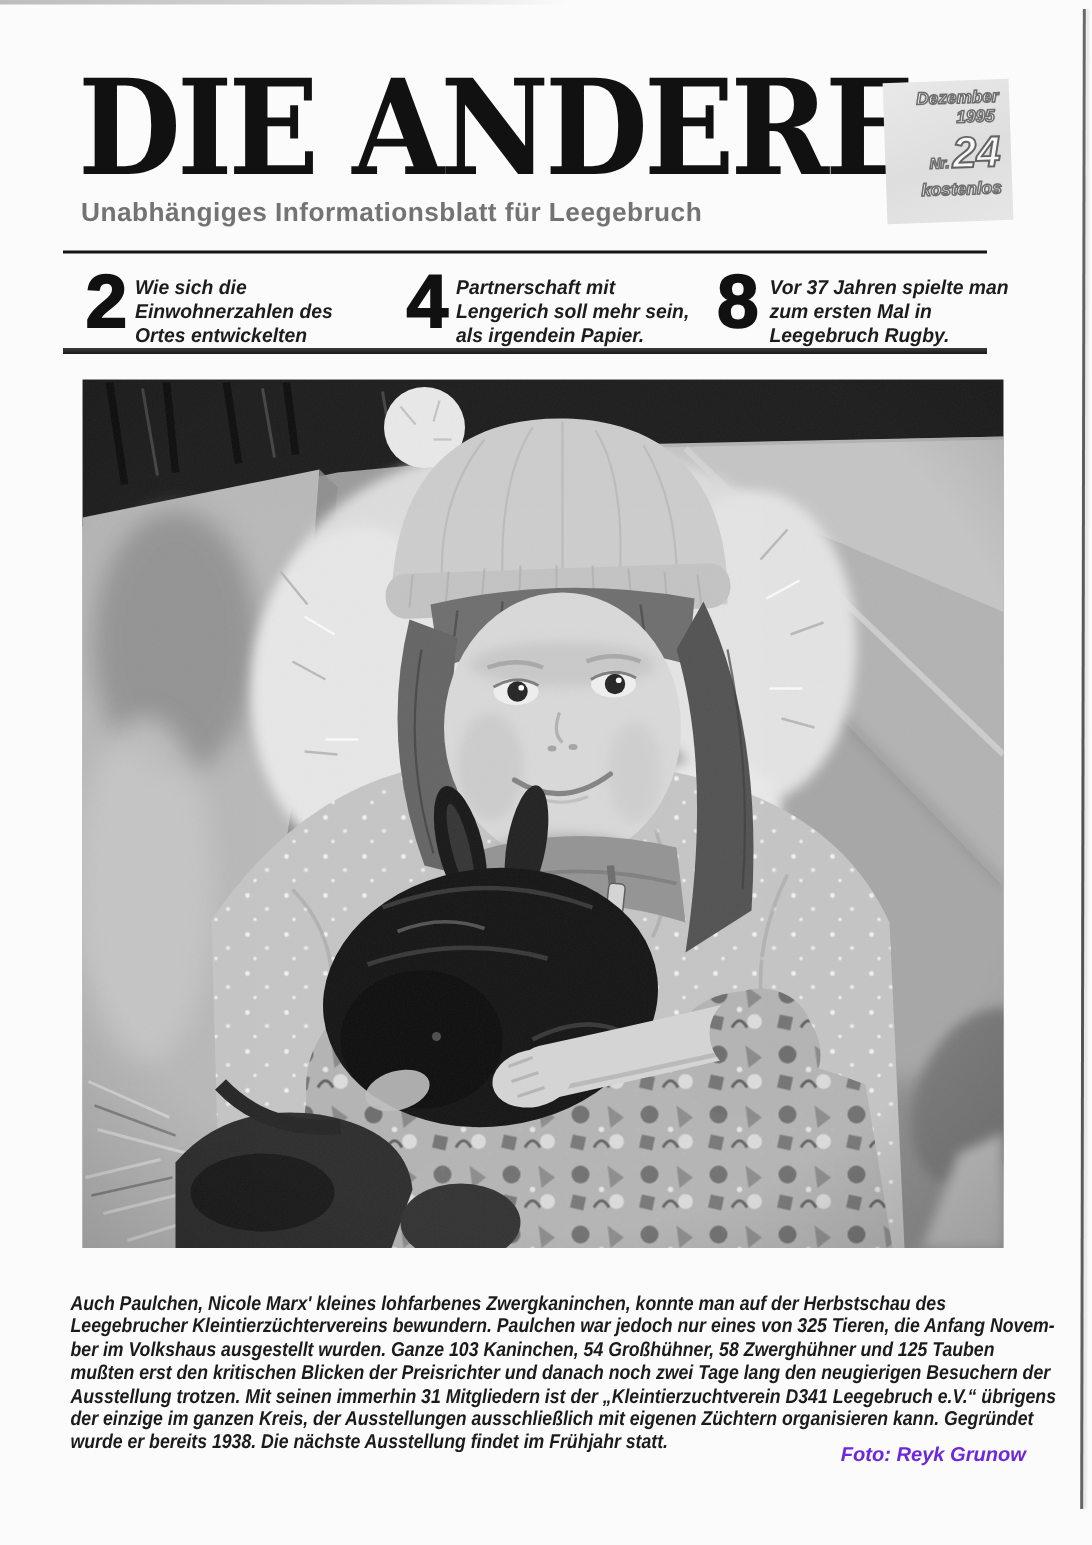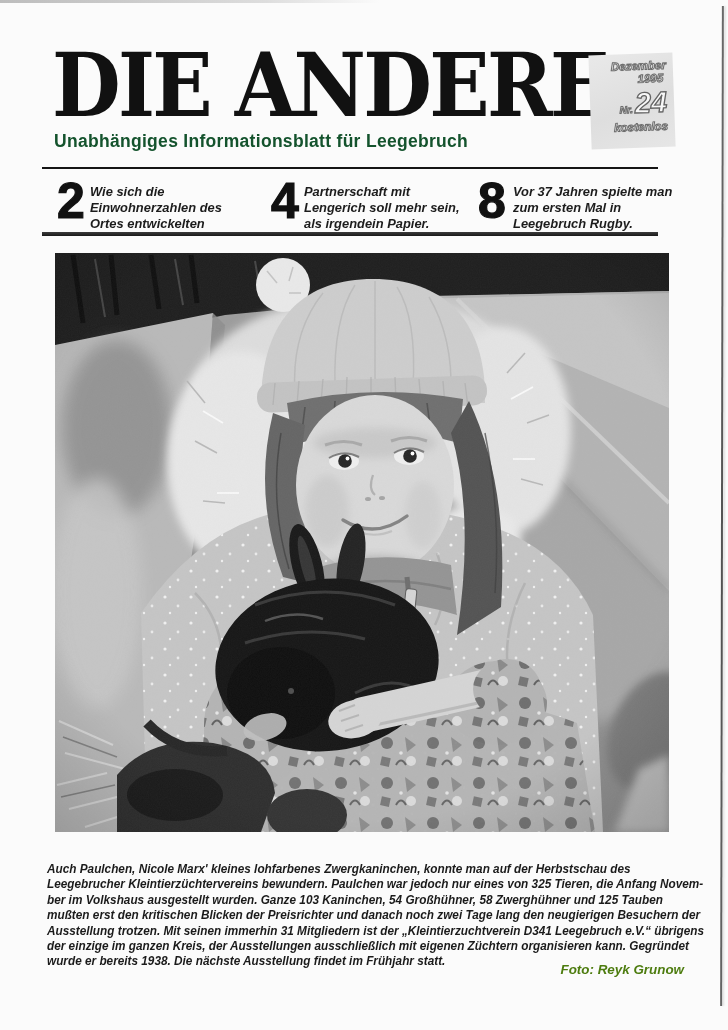--- a/index.html
+++ b/index.html
@@ -18,21 +18,21 @@
     transform:rotate(0.10deg);box-shadow:2px 0 2px rgba(0,0,0,.12);opacity:.9;}
   
   .masthead-title{
     position:absolute;left:52px;top:41px;margin:0;
     font-family:"DejaVu Serif","Liberation Serif",serif;
     font-weight:bold;font-size:88px;line-height:1;letter-spacing:-3px;
     transform:scaleX(0.90);transform-origin:left top;white-space:nowrap;color:#111;
   }
   .masthead-subtitle{
     position:absolute;left:54px;top:131px;font-weight:bold;font-size:17.5px;
-    letter-spacing:.3px;color:#14532d;white-space:nowrap;
+    letter-spacing:.3px;color:#737373;white-space:nowrap;
   }
   
   .issue-box{
     position:absolute;left:590px;top:54px;width:84px;height:94px;
     background:linear-gradient(160deg,#e9e9e9,#dedede 55%,#e6e6e6);
     transform:rotate(-2deg);padding:6px 7px 0 4px;box-sizing:border-box;
     text-align:right;
     font-style:italic;font-weight:bold;
     color:#f8f8f8;
     -webkit-text-stroke:1px #6d6d6d;
@@ -65,21 +65,21 @@
   .photo svg{display:block;width:100%;height:100%;}
   
   .caption{
     position:absolute;left:47px;top:861px;margin:0;
     font-style:italic;font-weight:bold;font-size:13.4px;line-height:15.4px;
     white-space:pre;color:#1b1b1b;
     transform:scaleX(0.88);transform-origin:left top;
   }
   .credit{
     position:absolute;right:44px;top:962px;
-    font-style:italic;font-weight:bold;font-size:13.4px;color:#4d7c0f;
+    font-style:italic;font-weight:bold;font-size:13.4px;color:#6d28d9;
   }
 </style>
 </head>
 <body>
 
 <div class="top-smudge"></div>
 <div class="edge-line"></div>
 
 <header>
   <h1 class="masthead-title">DIE ANDERE</h1>

